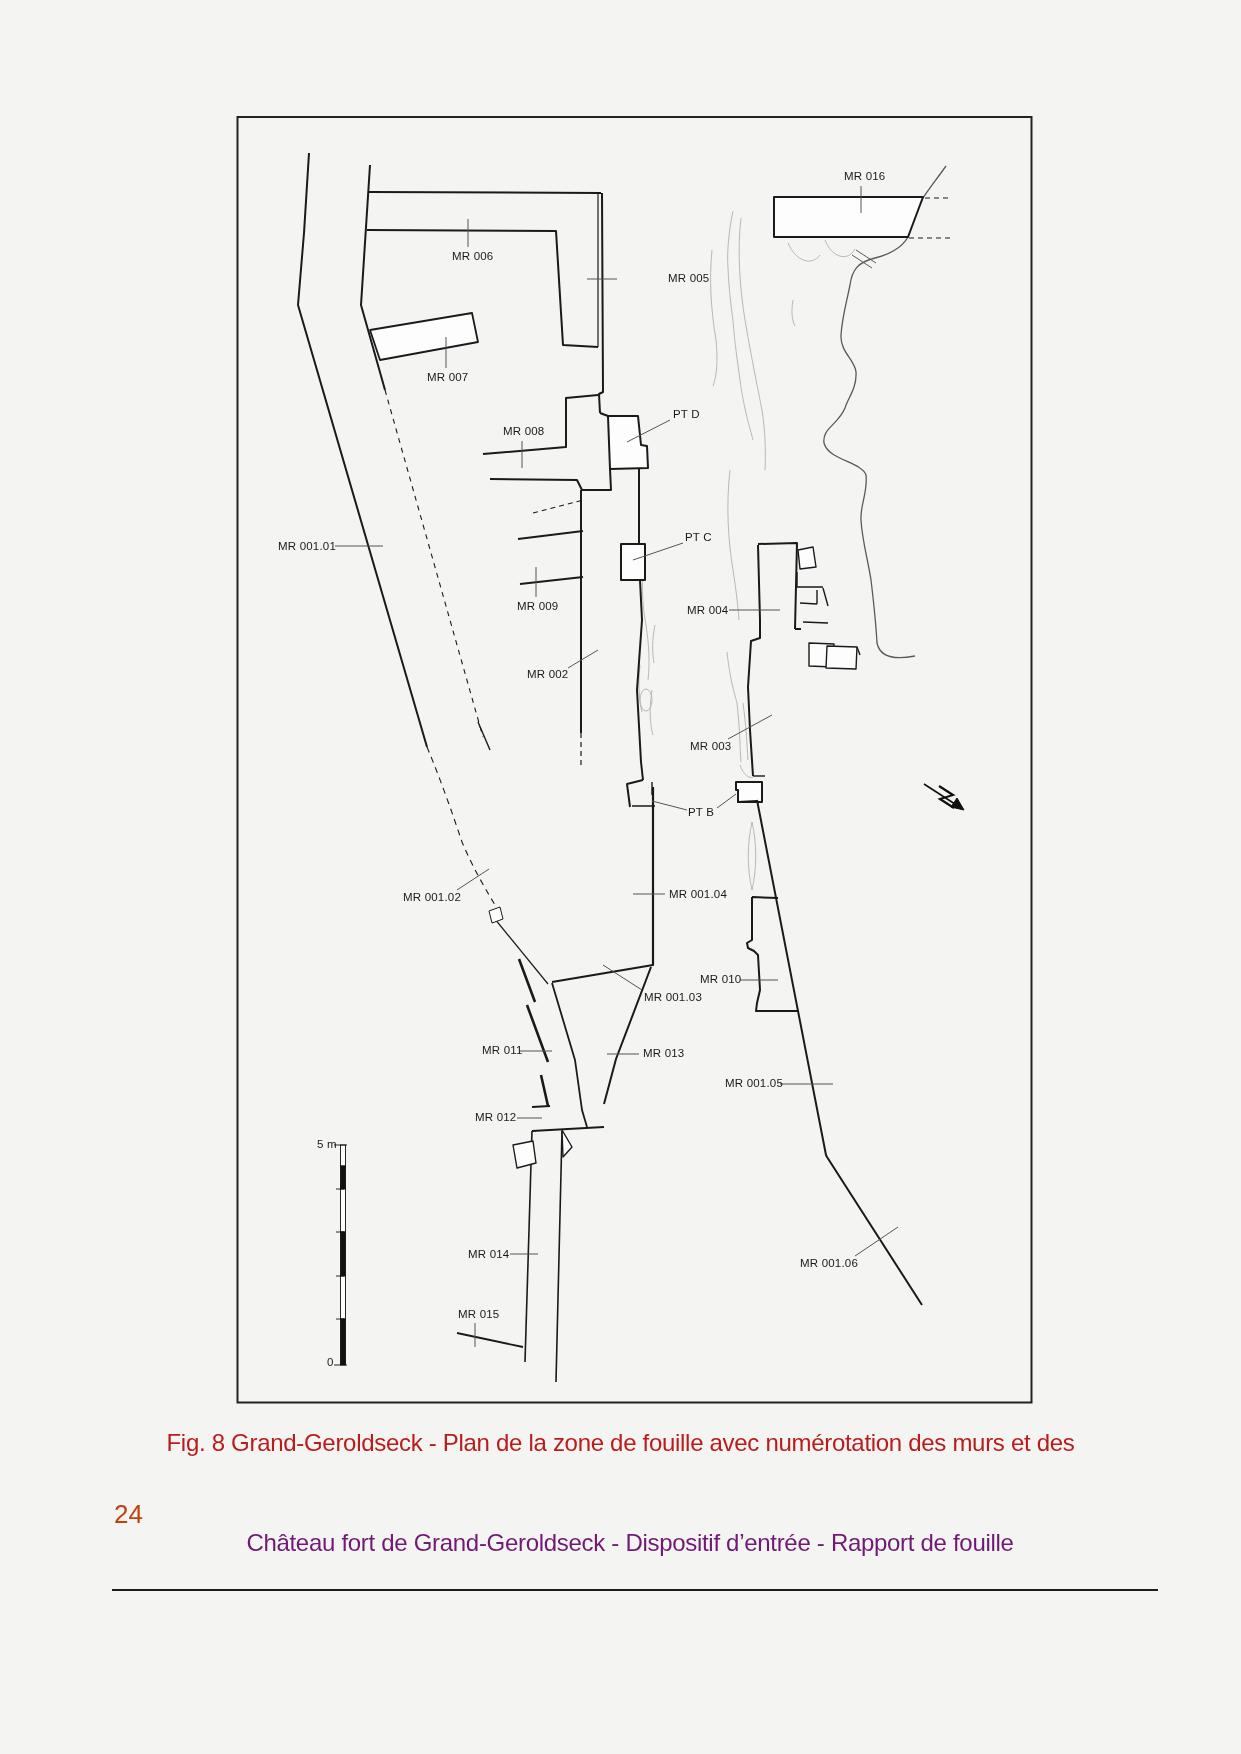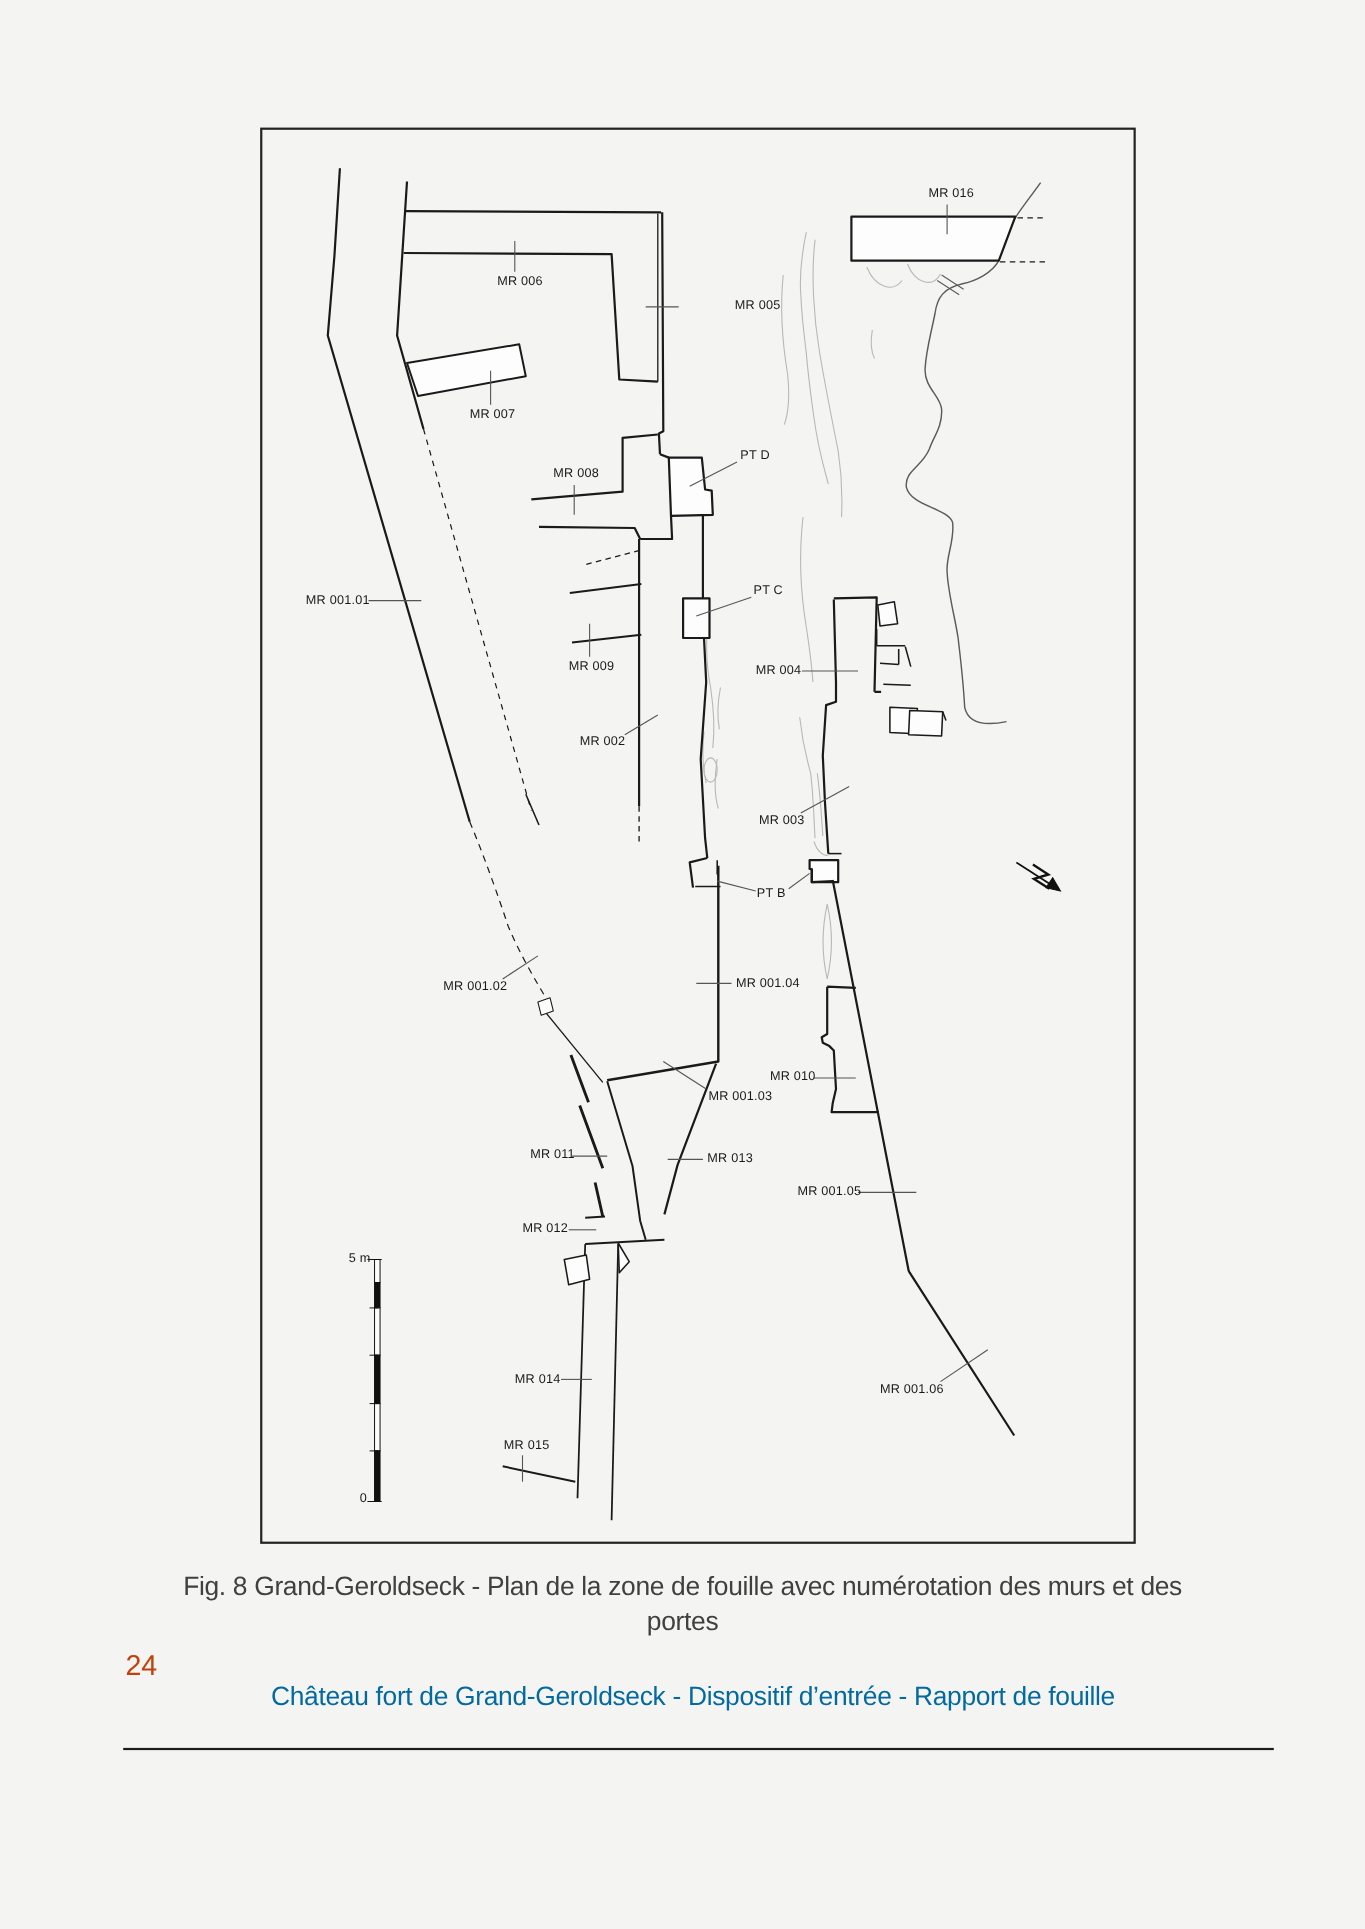--- a/index.html
+++ b/index.html
@@ -15,30 +15,30 @@
     position:absolute;
     font-size:11.5px;
     line-height:12px;
     letter-spacing:.2px;
     color:#1a1a1a;
     white-space:nowrap;
   }
   #caption{
     position:absolute;left:0;top:1427px;width:1241px;
     text-align:center;font-size:24px;line-height:32px;
-    letter-spacing:-0.3px;color:#404040;
+    letter-spacing:-0.3px;color:#b91c1c;
   }
   #page-number{
     position:absolute;left:114px;top:1499px;
     font-size:26px;color:#c2410c;
   }
   #footer-text{
     position:absolute;left:120px;top:1527px;width:1020px;
     text-align:center;font-size:24px;line-height:32px;
-    letter-spacing:-0.3px;color:#0369a1;
+    letter-spacing:-0.3px;color:#701a75;
   }
   #footer-rule{
     position:absolute;left:112px;top:1589px;width:1046px;height:2px;
     background:#1c1c1c;
   }
 </style>
 </head>
 <body>
 
 <svg id="plan-svg" width="1241" height="1754" viewBox="0 0 1241 1754">
@@ -216,21 +216,20 @@
     <span class="plan-label" style="left: 725px; top: 1077px;">MR 001.05</span>
     <span class="plan-label" style="left: 468px; top: 1248px;">MR 014</span>
     <span class="plan-label" style="left: 458px; top: 1308px;">MR 015</span>
     <span class="plan-label" style="left: 800px; top: 1257px;">MR 001.06</span>
     <span class="plan-label" style="left: 317px; top: 1138px;">5 m</span>
     <span class="plan-label" style="left: 327px; top: 1356px;">0</span>
   </div>
 
 <div id="caption">
   <div>Fig. 8 Grand-Geroldseck - Plan de la zone de fouille avec numérotation des murs et des</div>
-  <div>portes</div>
 </div>
 
 <div id="page-number">24</div>
 
 <div id="footer-text">
   <div>Château fort de Grand-Geroldseck - Dispositif d’entrée - Rapport de fouille</div>
 </div>
 
 <div id="footer-rule"></div>
 

